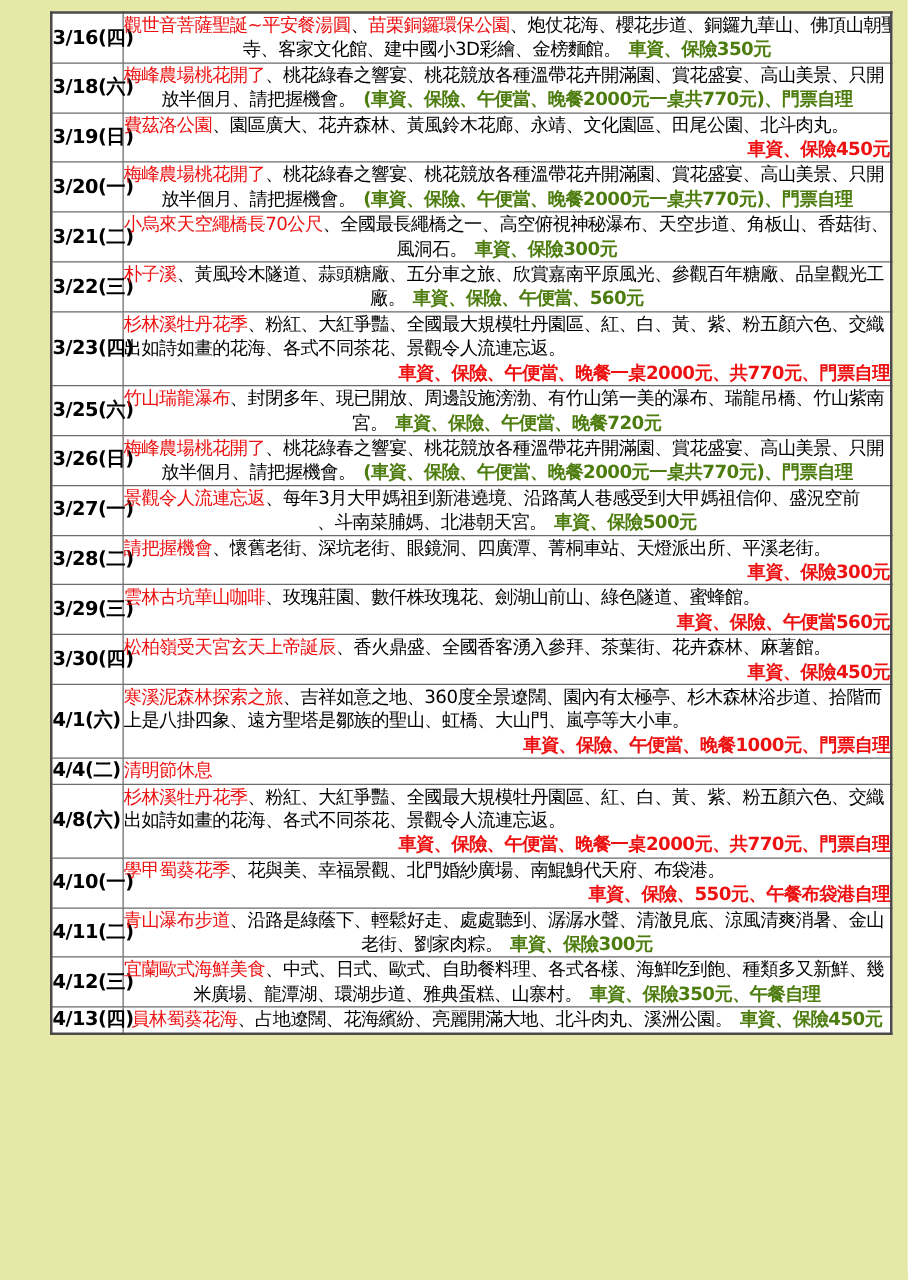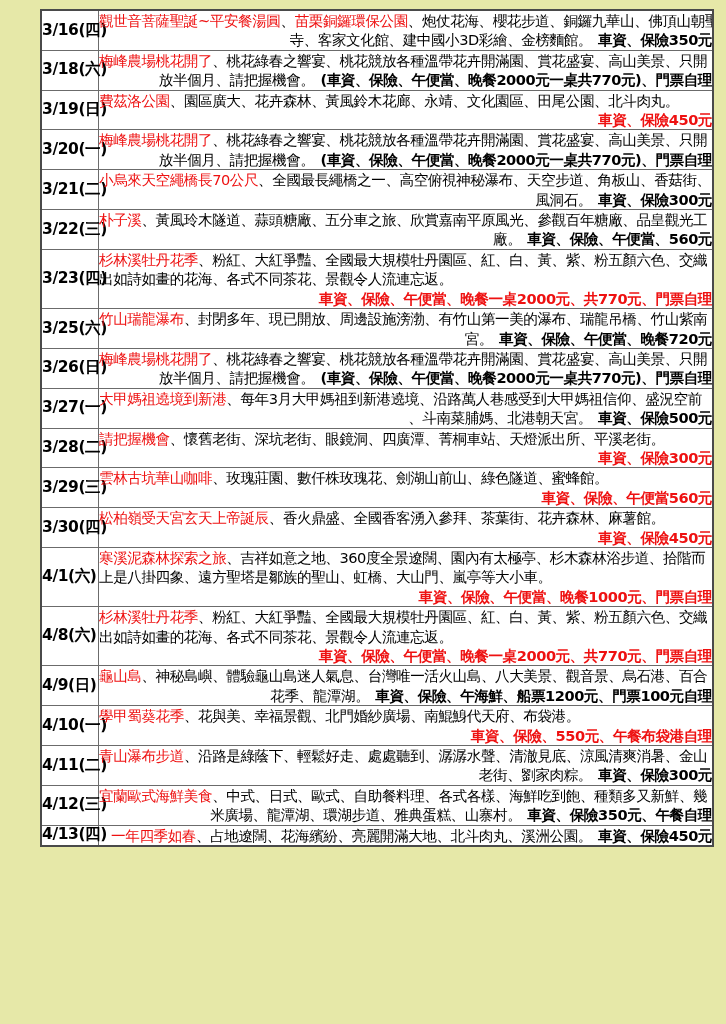--- a/index.html
+++ b/index.html
@@ -62,26 +62,26 @@
     color: #ee1111;
     font-weight: bold;
   }
   .hl {
     color: #ee1111;
   }
   .body-txt {
     color: #000000;
   }
   .pricetail {
-    color: #000000;
+    color: #4d7c0f;
     font-weight: bold;
   }
   .row-flex {
     display: flex;
-    justify-content: flex-end;
+    justify-content: center;
     align-items: baseline;
     white-space: nowrap;
   }
   .row-flex .left { flex: 0 1 auto; overflow: hidden; }
   .row-flex .right { flex: 0 0 auto; padding-left: 6px; }
 </style>
 </head>
 <body>
 
 <div class="page">
@@ -168,21 +168,21 @@
             <span class="line"><span class="hl">梅峰農場桃花開了</span><span class="body-txt">、桃花綠春之響宴、桃花競放各種溫帶花卉開滿園、賞花盛宴、高山美景、只開</span></span>
             <span class="row-flex">
               <span class="left body-txt">放半個月、請把握機會。</span>
               <span class="right pricetail">(車資、保險、午便當、晚餐2000元一桌共770元)、門票自理</span>
             </span>
           </td>
         </tr>
         <tr>
           <td class="date-cell">3/27(一)</td>
           <td class="desc-cell">
-            <span class="line"><span class="hl">大甲媽祖遶境到新港</span><span class="body-txt">、每年3月大甲媽祖到新港遶境、沿路萬人巷感受到大甲媽祖信仰、盛況空前</span></span>
+            <span class="line"><span class="hl">景觀令人流連忘返</span><span class="body-txt">、每年3月大甲媽祖到新港遶境、沿路萬人巷感受到大甲媽祖信仰、盛況空前</span></span>
             <span class="row-flex">
               <span class="left body-txt">、斗南菜脯媽、北港朝天宮。</span>
               <span class="right pricetail">車資、保險500元</span>
             </span>
           </td>
         </tr>
         <tr>
           <td class="date-cell">3/28(二)</td>
           <td class="desc-cell">
             <span class="line"><span class="hl">請把握機會</span><span class="body-txt">、懷舊老街、深坑老街、眼鏡洞、四廣潭、菁桐車站、天燈派出所、平溪老街。</span></span>
@@ -205,38 +205,34 @@
         </tr>
         <tr>
           <td class="date-cell">4/1(六)</td>
           <td class="desc-cell">
             <span class="line"><span class="hl">寒溪泥森林探索之旅</span><span class="body-txt">、吉祥如意之地、360度全景遼闊、園內有太極亭、杉木森林浴步道、拾階而</span></span>
             <span class="line body-txt">上是八掛四象、遠方聖塔是鄒族的聖山、虹橋、大山門、嵐亭等大小車。</span>
             <span class="line price">車資、保險、午便當、晚餐1000元、門票自理</span>
           </td>
         </tr>
         <tr>
+          <td class="date-cell">4/4(二)</td>
+          <td class="desc-cell">
+            <span class="line"><span class="hl">清明節休息</span></span>
+          </td>
+        </tr>
+        <tr>
           <td class="date-cell">4/8(六)</td>
           <td class="desc-cell">
             <span class="line"><span class="hl">杉林溪牡丹花季</span><span class="body-txt">、粉紅、大紅爭豔、全國最大規模牡丹園區、紅、白、黃、紫、粉五顏六色、交織</span></span>
             <span class="line body-txt">出如詩如畫的花海、各式不同茶花、景觀令人流連忘返。</span>
             <span class="line price">車資、保險、午便當、晚餐一桌2000元、共770元、門票自理</span>
           </td>
         </tr>
         <tr>
-          <td class="date-cell">4/9(日)</td>
-          <td class="desc-cell">
-            <span class="line"><span class="hl">龜山島</span><span class="body-txt">、神秘島嶼、體驗龜山島迷人氣息、台灣唯一活火山島、八大美景、觀音景、烏石港、百合</span></span>
-            <span class="row-flex">
-              <span class="left body-txt">花季、龍潭湖。</span>
-              <span class="right pricetail">車資、保險、午海鮮、船票1200元、門票100元自理</span>
-            </span>
-          </td>
-        </tr>
-        <tr>
           <td class="date-cell">4/10(一)</td>
           <td class="desc-cell">
             <span class="line"><span class="hl">學甲蜀葵花季</span><span class="body-txt">、花與美、幸福景觀、北門婚紗廣場、南鯤鯓代天府、布袋港。</span></span>
             <span class="line price">車資、保險、550元、午餐布袋港自理</span>
           </td>
         </tr>
         <tr>
           <td class="date-cell">4/11(二)</td>
           <td class="desc-cell">
             <span class="line"><span class="hl">青山瀑布步道</span><span class="body-txt">、沿路是綠蔭下、輕鬆好走、處處聽到、潺潺水聲、清澈見底、涼風清爽消暑、金山</span></span>
@@ -253,20 +249,20 @@
             <span class="row-flex">
               <span class="left body-txt">米廣場、龍潭湖、環湖步道、雅典蛋糕、山寨村。</span>
               <span class="right pricetail">車資、保險350元、午餐自理</span>
             </span>
           </td>
         </tr>
         <tr>
           <td class="date-cell">4/13(四)</td>
           <td class="desc-cell">
             <span class="row-flex">
-              <span class="left"><span class="hl">一年四季如春</span><span class="body-txt">、占地遼闊、花海繽紛、亮麗開滿大地、北斗肉丸、溪洲公園。</span></span>
+              <span class="left"><span class="hl">員林蜀葵花海</span><span class="body-txt">、占地遼闊、花海繽紛、亮麗開滿大地、北斗肉丸、溪洲公園。</span></span>
               <span class="right pricetail">車資、保險450元</span>
             </span>
           </td>
         </tr>
       </tbody>
   </table>
 </div>
 
 </body></html>

